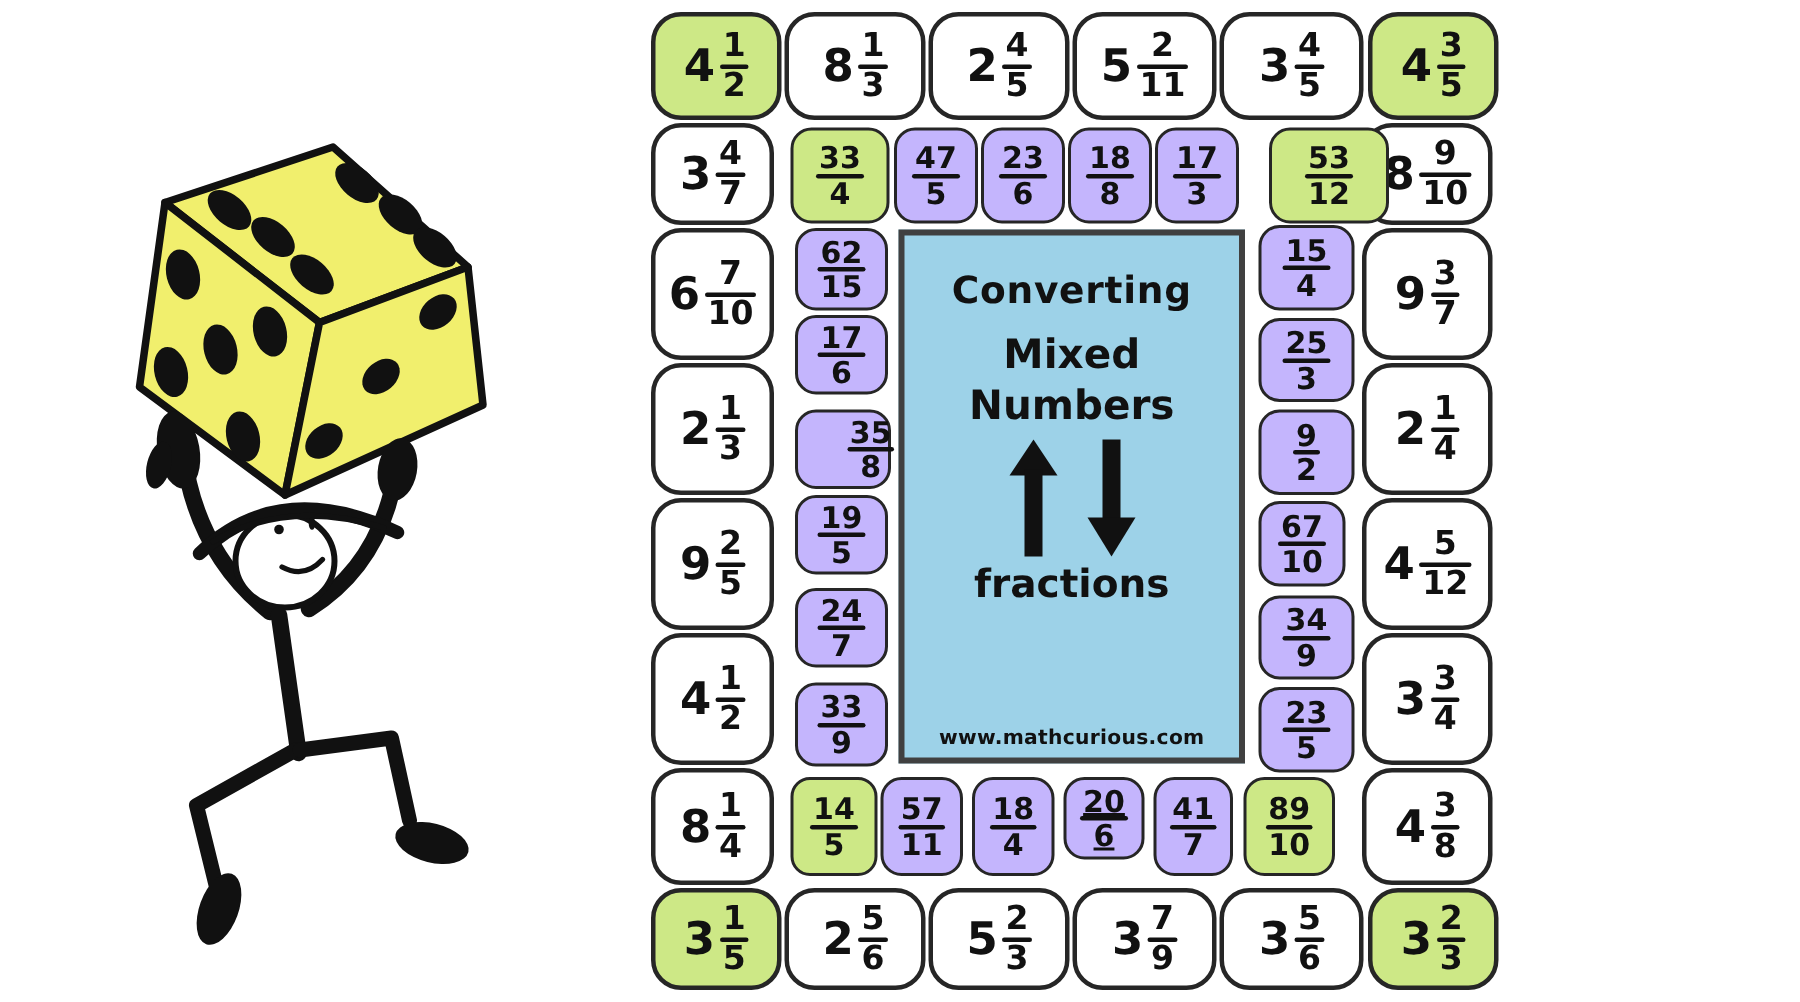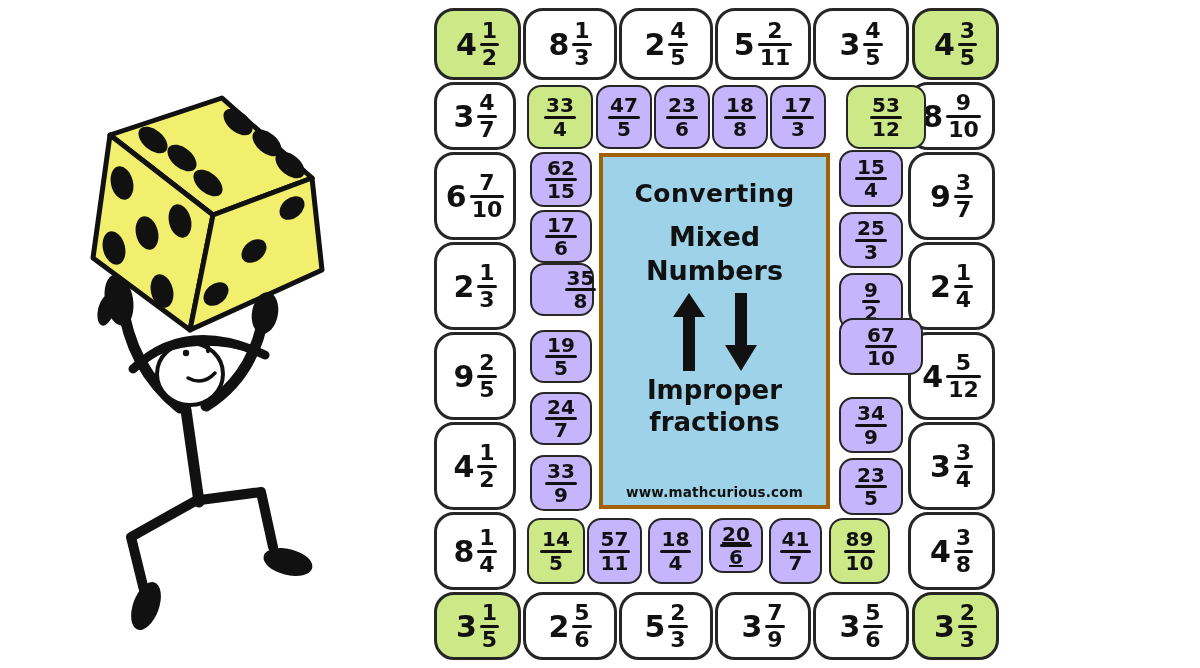--- a/index.html
+++ b/index.html
@@ -11,21 +11,21 @@
   .tile.inner{border-radius:14px;border-width:2.5px;}
   .tile.gray{background:#c4b5fd;}
   .tile.green{background:#cde886;}
   .whole{font-size:30px;line-height:1;margin-right:3px;transform:translateY(1px);}
   .frac{display:inline-flex;flex-direction:column;align-items:center;}
   .fnum,.fden{font-size:22px;line-height:1.05;padding:0 2px;}
   .fbar{align-self:stretch;height:3px;background:#111;border-radius:2px;}
   .tile.inner .fnum,.tile.inner .fden{font-size:20px;line-height:1.02;}
   
   .center-panel{position:absolute;left:599px;top:153px;width:231px;height:356px;box-sizing:border-box;
-        background:#9dd2e8;border:4px solid #a16207;display:flex;flex-direction:column;align-items:center;
+        background:#9dd2e8;border:4px solid #404040;display:flex;flex-direction:column;align-items:center;
         color:#111;font-weight:bold;}
   .cp-line1{font-size:25px;margin-top:22px;letter-spacing:0.5px;}
   .cp-line2{font-size:27px;margin-top:13px;}
   .cp-line3{font-size:27px;margin-top:3px;}
   .cp-arrows{width:104px;height:82px;margin-top:5px;flex:0 0 auto;}
   .cp-line4{font-size:26px;margin-top:2px;}
   .cp-line5{font-size:26px;margin-top:2px;}
   .cp-url{margin-top:auto;margin-bottom:5px;font-size:13.5px;letter-spacing:0.2px;}
   
   .mascot{position:absolute;left:0;top:0;width:430px;height:668px;}
@@ -329,21 +329,21 @@
           <span class="fden">15</span>
         </span>
       </div>
       <div class="tile inner gray" style="left: 530px; top: 210px; width: 62px; height: 53px;">
         <span class="frac">
           <span class="fnum">17</span>
           <span class="fbar"></span>
           <span class="fden">6</span>
         </span>
       </div>
-      <div class="tile inner gray" style="left: 530px; top: 263px; width: 64px; height: 53px; padding-left: 37px;">
+      <div class="tile inner gray" style="left: 530px; top: 273px; width: 64px; height: 53px; padding-left: 37px;">
         <span class="frac">
           <span class="fnum">35</span>
           <span class="fbar"></span>
           <span class="fden">8</span>
         </span>
       </div>
       <div class="tile inner gray" style="left: 530px; top: 330px; width: 62px; height: 53px;">
         <span class="frac">
           <span class="fnum">19</span>
           <span class="fbar"></span>
@@ -378,21 +378,21 @@
           <span class="fden">3</span>
         </span>
       </div>
       <div class="tile inner gray" style="left: 839px; top: 273px; width: 64px; height: 57px;">
         <span class="frac">
           <span class="fnum">9</span>
           <span class="fbar"></span>
           <span class="fden">2</span>
         </span>
       </div>
-      <div class="tile inner gray" style="left: 839px; top: 318px; width: 84px; height: 57px;">
+      <div class="tile inner gray" style="left: 839px; top: 334px; width: 58px; height: 57px;">
         <span class="frac">
           <span class="fnum">67</span>
           <span class="fbar"></span>
           <span class="fden">10</span>
         </span>
       </div>
       <div class="tile inner gray" style="left: 839px; top: 397px; width: 64px; height: 56px; justify-content: center;">
         <span class="frac">
           <span class="fnum">34</span>
           <span class="fbar"></span>
@@ -453,18 +453,17 @@
   <div class="center-panel">
     <div class="cp-line1">Converting</div>
     <div class="cp-line2">Mixed</div>
     <div class="cp-line3">Numbers</div>
     <svg class="cp-arrows" viewBox="0 0 104 82">
       <polygon points="10,26 26,2 42,26" fill="#111"></polygon>
       <rect x="20" y="22" width="12" height="58" fill="#111"></rect>
       <rect x="72" y="2" width="12" height="56" fill="#111"></rect>
       <polygon points="62,54 78,80 94,54" fill="#111"></polygon>
     </svg>
-    <div class="cp-line4">Improper</div>
     <div class="cp-line5">fractions</div>
     <div class="cp-url">www.mathcurious.com</div>
   </div>
 
 </div>
 
 </body></html>

